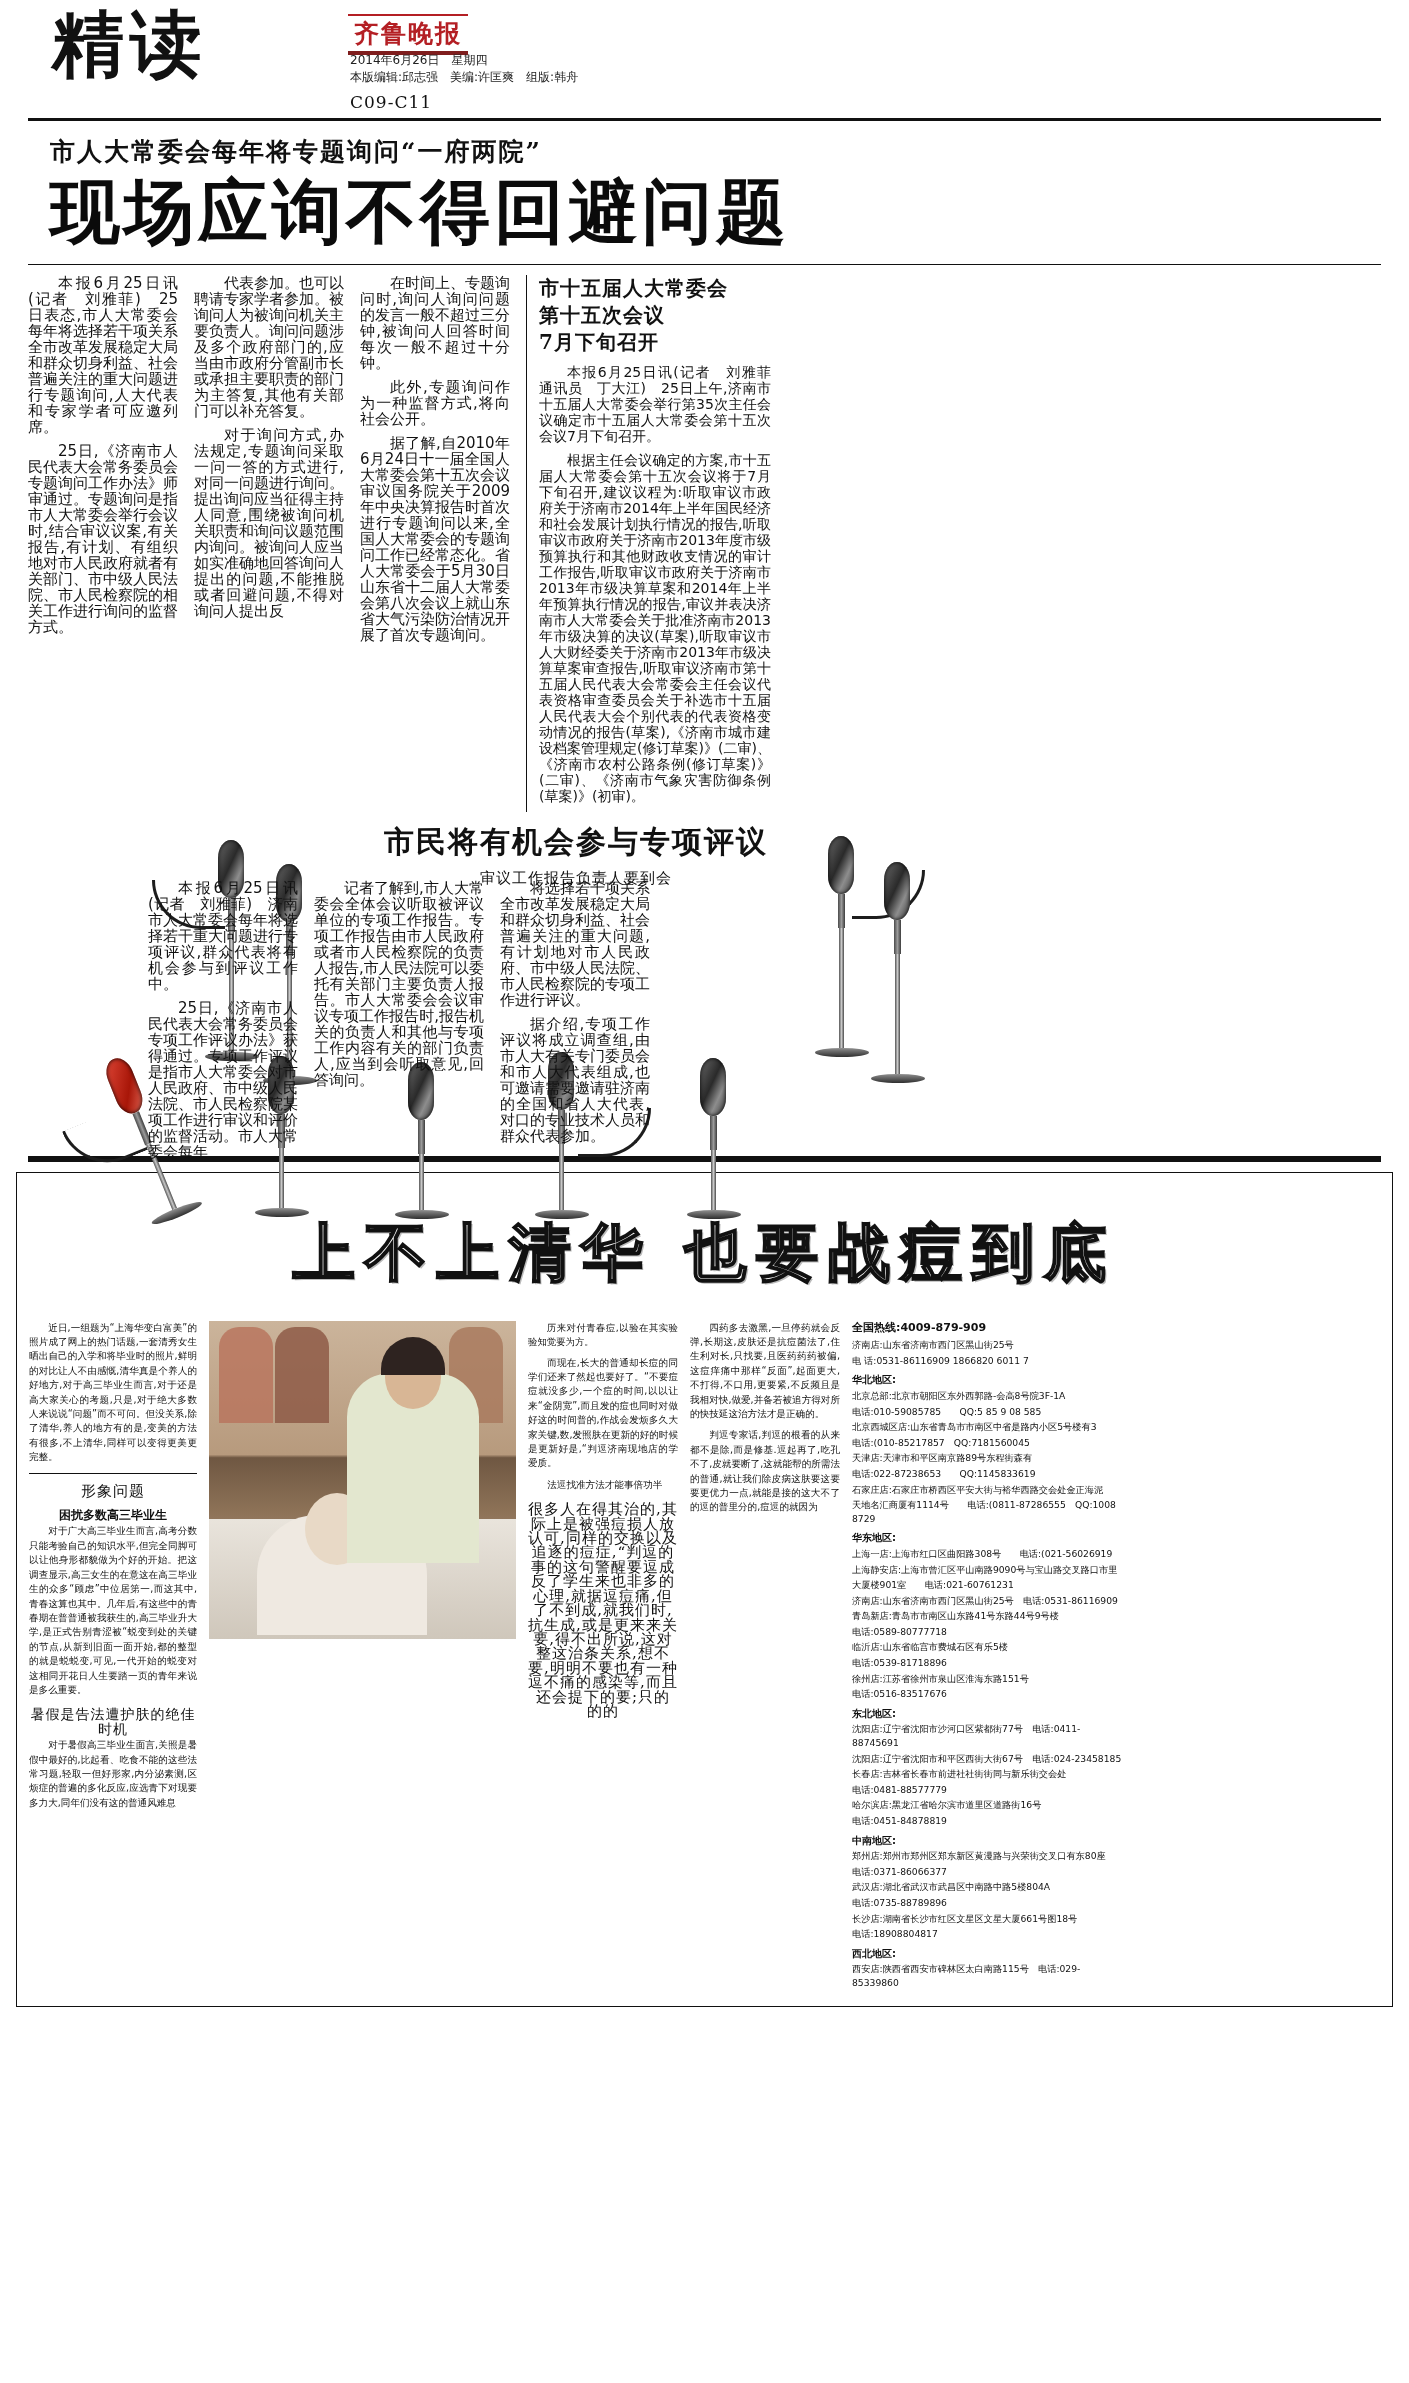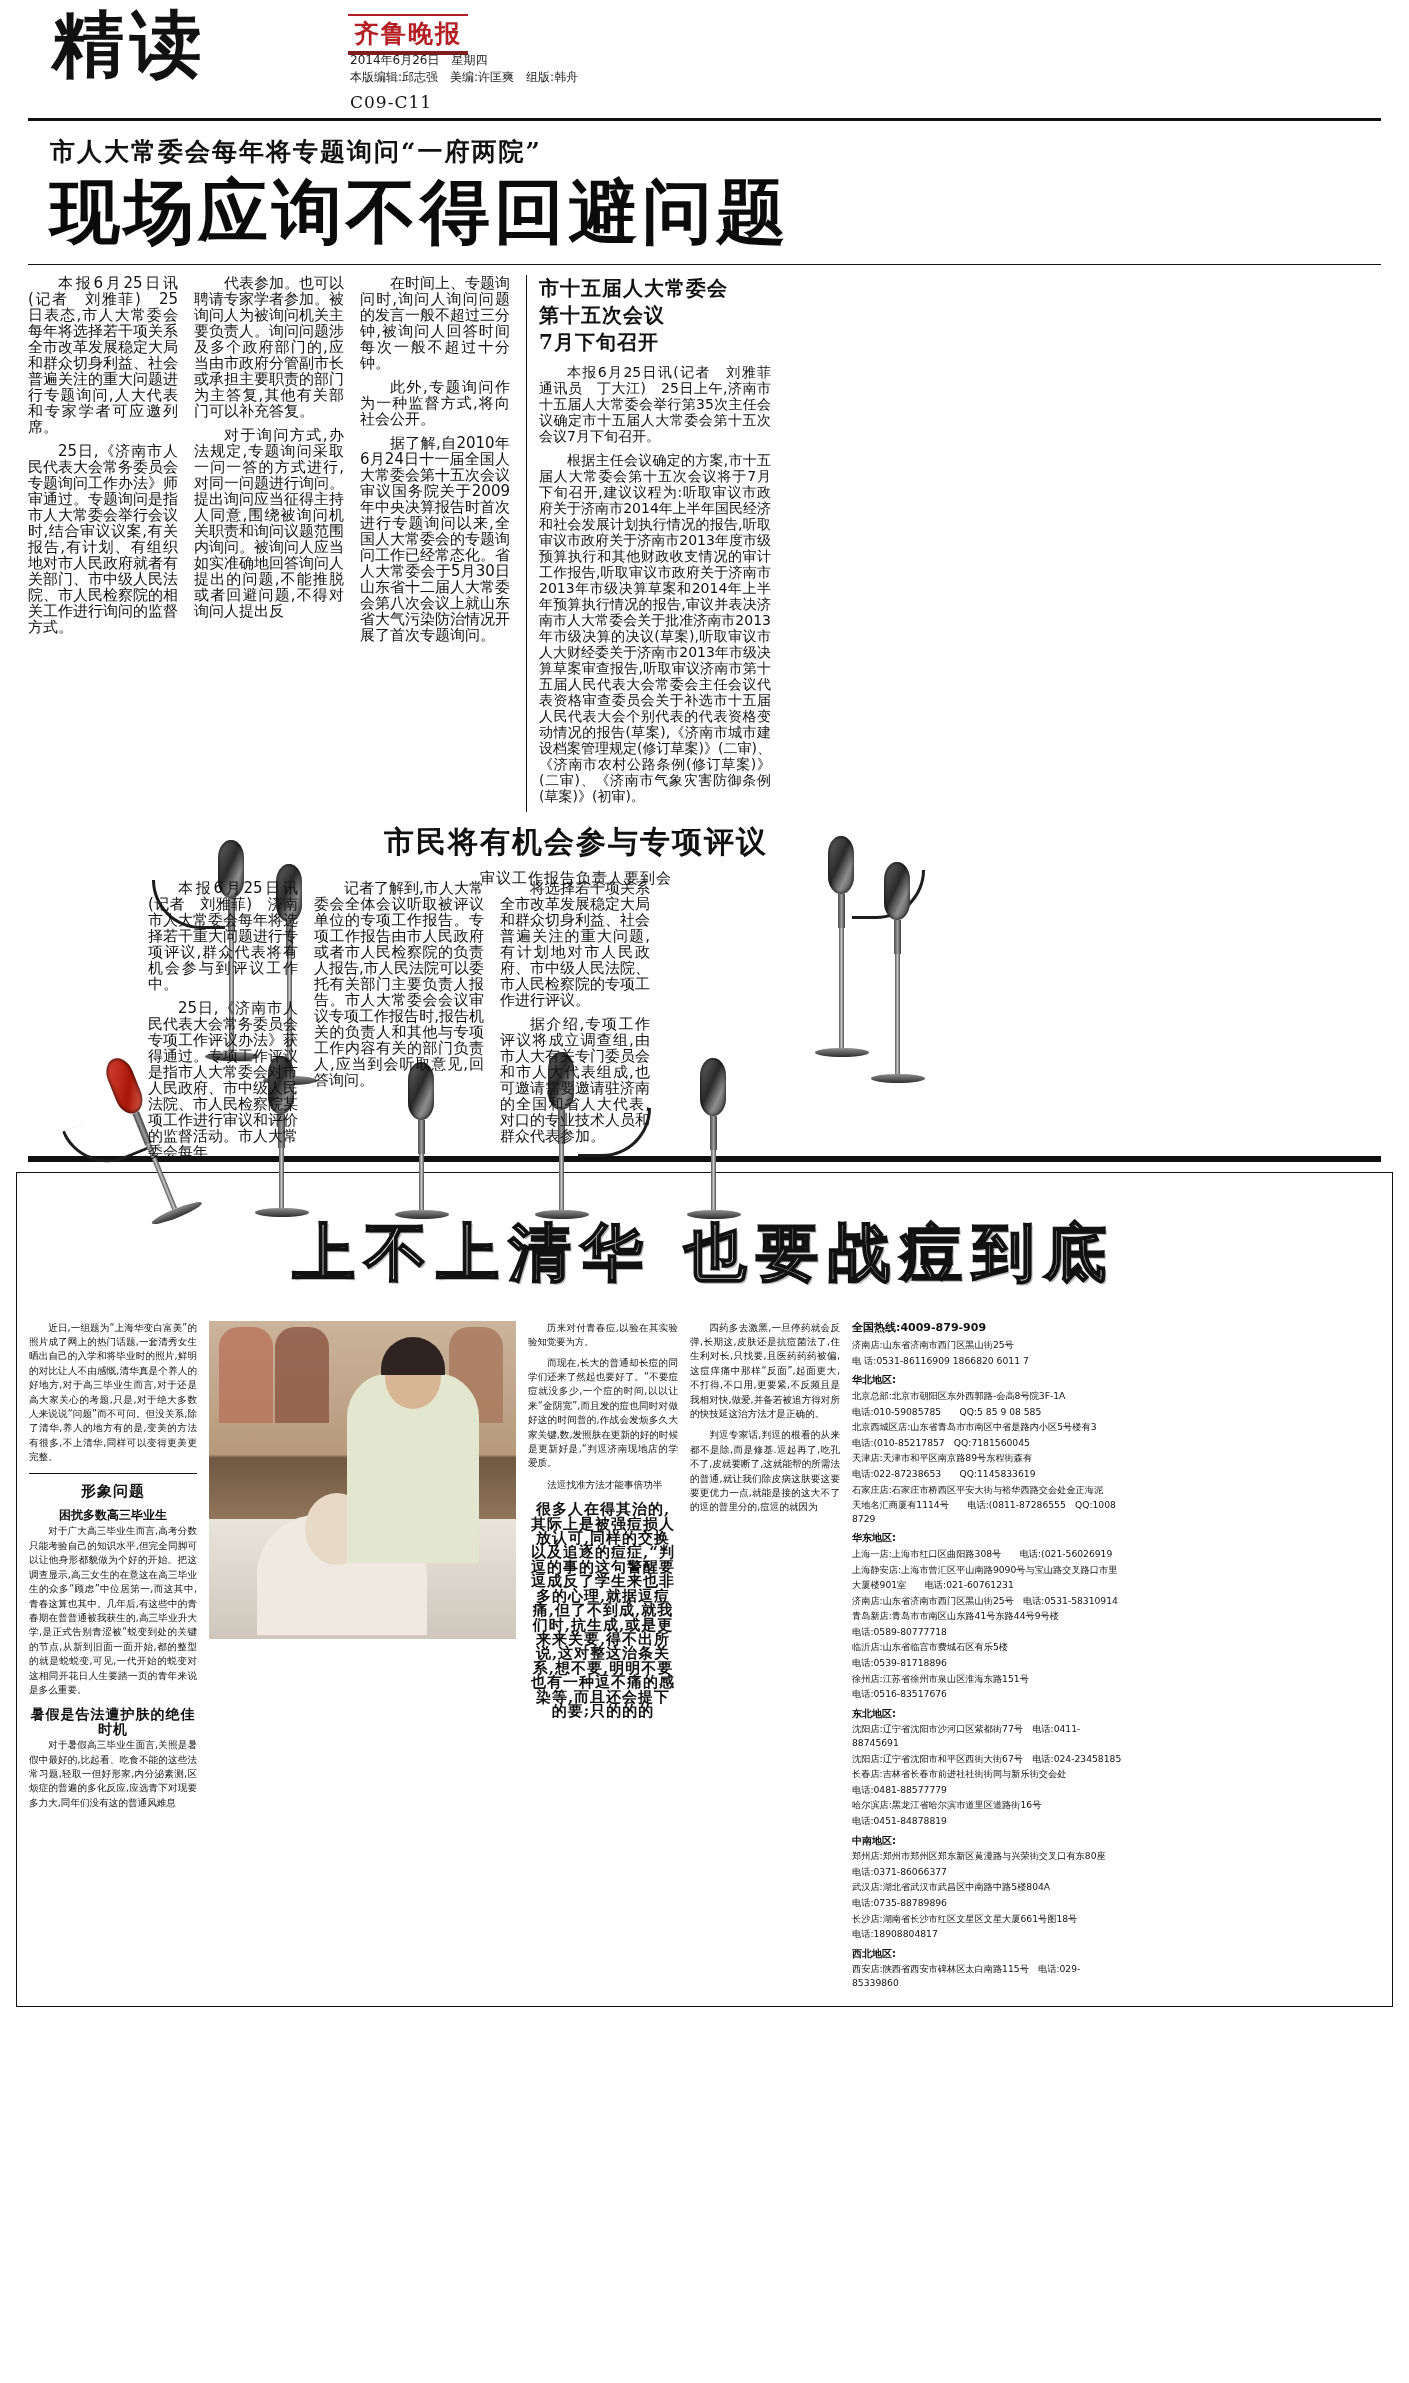--- a/index.html
+++ b/index.html
@@ -97,21 +97,21 @@
     text-shadow:2px 2px 0 #bbb;
     margin:28px 0 26px 0;
   }
   .bottom-grid{display:flex;gap:12px;}
   .bcol{font-size:9.6px;line-height:14.4px;text-align:justify;}
   .bcol p{margin:0 0 7px 0;text-indent:2em;}
   .bcol-1{width:168px;}
   .bcol-2{width:150px;}
   .bcol-3{width:150px;}
   .subtitle-c{
-    text-align:center;font-weight:bold;
+    text-align:center;font-weight:normal;
     font-family:"DejaVu Serif","Liberation Serif",serif;
     font-size:15px;letter-spacing:1px;margin:10px 0 2px 0;
   }
   .subtitle-c.small{font-size:12px;font-weight:bold;letter-spacing:0;}
   .hr-s{border-top:1px solid #111;margin:8px 0;}
 
   
   .photo{
     width:307px;height:318px;position:relative;overflow:hidden;
     background:linear-gradient(160deg,#c9a98c,#8b6a52 40%,#6d5240 65%,#c8b7a5);
@@ -324,21 +324,21 @@
         <div class="row">电话:(010-85217857　QQ:7181560045</div>
         <div class="row">天津店:天津市和平区南京路89号东程街森有</div>
         <div class="row">电话:022-87238653　　QQ:1145833619</div>
         <div class="row">石家庄店:石家庄市桥西区平安大街与裕华西路交会处金正海泥</div>
         <div class="row">天地名汇商厦有1114号　　电话:(0811-87286555　QQ:1008 8729</div>
 
         <div class="region">华东地区:</div>
         <div class="row">上海一店:上海市红口区曲阳路308号　　电话:(021-56026919</div>
         <div class="row">上海静安店:上海市曾汇区平山南路9090号与宝山路交叉路口市里</div>
         <div class="row">大厦楼901室　　电话:021-60761231</div>
-        <div class="row">济南店:山东省济南市西门区黑山街25号　电话:0531-58310914</div>
+        <div class="row">济南店:山东省济南市西门区黑山街25号　电话:0531-86116909</div>
         <div class="row">青岛新店:青岛市市南区山东路41号东路44号9号楼</div>
         <div class="row">电话:0589-80777718</div>
         <div class="row">临沂店:山东省临宫市费城石区有乐5楼</div>
         <div class="row">电话:0539-81718896</div>
         <div class="row">徐州店:江苏省徐州市泉山区淮海东路151号</div>
         <div class="row">电话:0516-83517676</div>
 
         <div class="region">东北地区:</div>
         <div class="row">沈阳店:辽宁省沈阳市沙河口区紫都街77号　电话:0411-88745691</div>
         <div class="row">沈阳店:辽宁省沈阳市和平区西街大街67号　电话:024-23458185</div>

